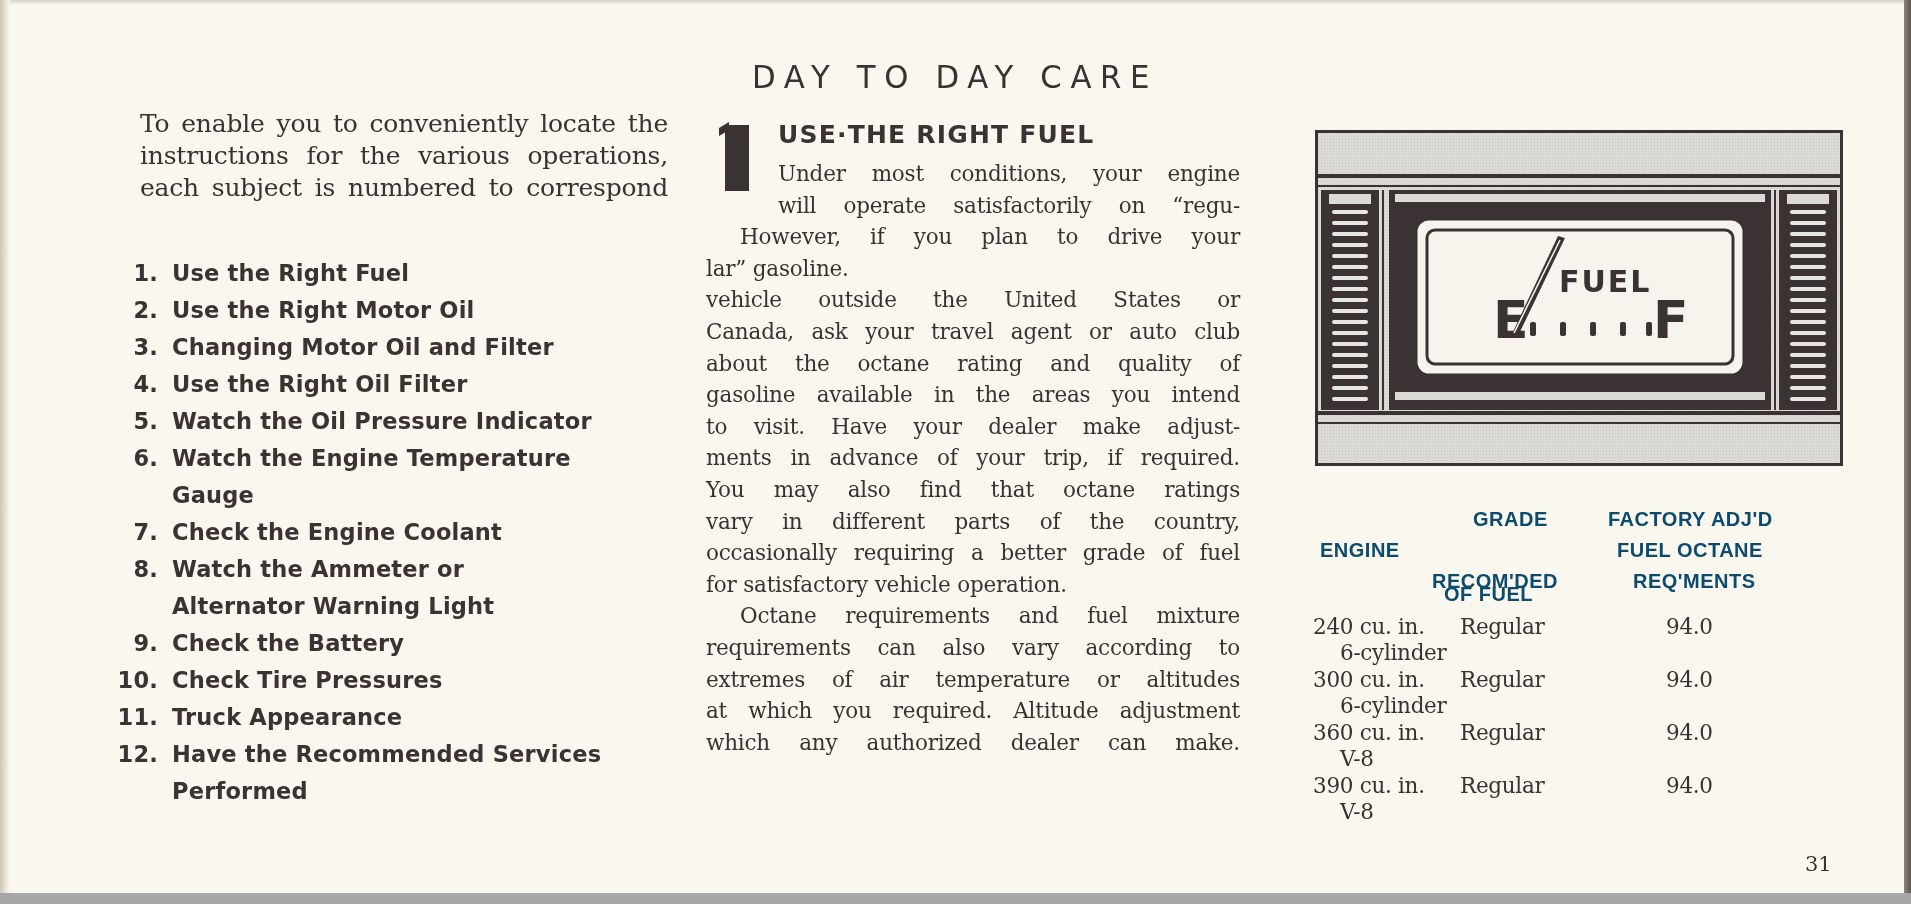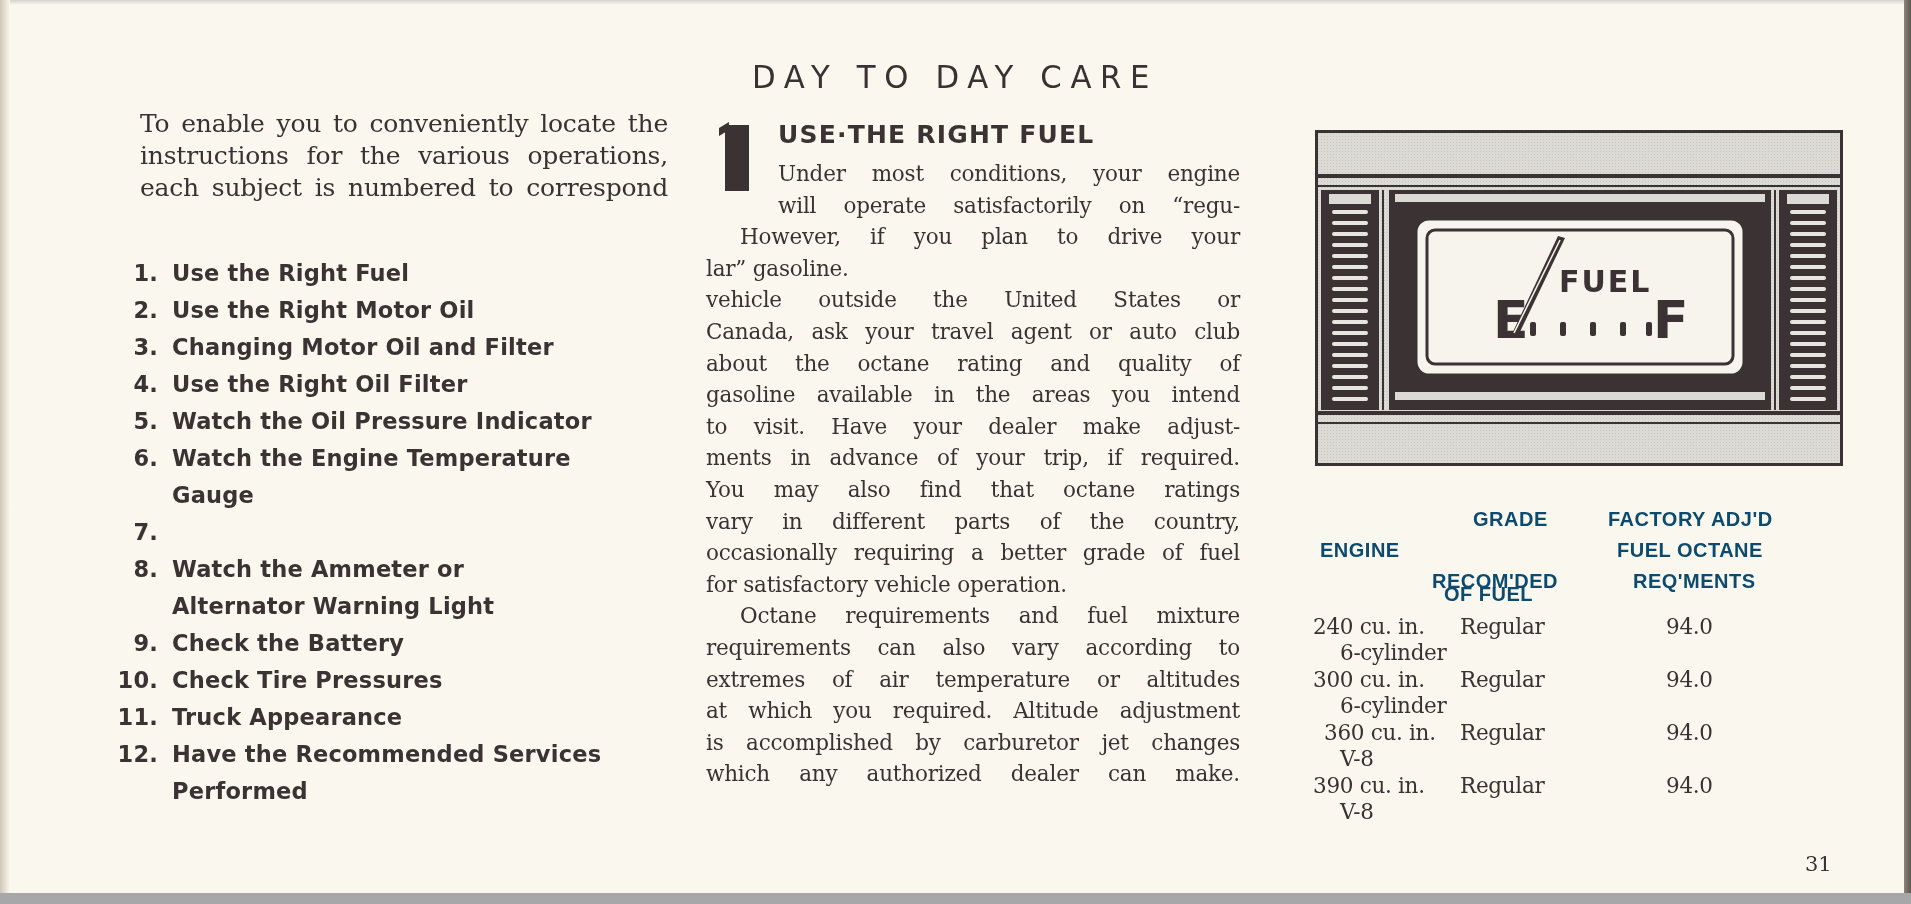--- a/index.html
+++ b/index.html
@@ -139,20 +139,23 @@
   </div>
   <div class="toc-item">
     <span class="toc-num">6.</span>
     <span class="toc-text">
       <span class="ln">Watch the Engine Temperature</span>
       <span class="ln">Gauge</span>
     </span>
   </div>
   <div class="toc-item">
     <span class="toc-num">7.</span>
+    <span class="toc-text">
+        <span class="ln">Check the Engine Coolant</span>
+      </span>
   </div>
   <div class="toc-item">
     <span class="toc-num">8.</span>
     <span class="toc-text">
       <span class="ln">Watch the Ammeter or</span>
       <span class="ln">Alternator Warning Light</span>
     </span>
   </div>
   <div class="toc-item">
     <span class="toc-num">9.</span>
@@ -196,21 +199,20 @@
     <span class="ln">to visit. Have your dealer make adjust-</span>
     <span class="ln">ments in advance of your trip, if required.</span>
     <span class="ln">You may also find that octane ratings</span>
     <span class="ln">vary in different parts of the country,</span>
     <span class="ln">occasionally requiring a better grade of fuel</span>
     <span class="ln last">for satisfactory vehicle operation.</span>
     <span class="ln indp">Octane requirements and fuel mixture</span>
     <span class="ln">requirements can also vary according to</span>
     <span class="ln">extremes of air temperature or altitudes</span>
     <span class="ln">at which you required. Altitude adjustment</span>
-    <span class="ln">is accomplished by carburetor jet changes</span>
     <span class="ln">which any authorized dealer can make.</span>
   </div>
 
 <div class="abs gauge">
   <svg width="528" height="336" viewBox="0 0 528 336">
     <defs>
       <pattern id="dots" width="3" height="3" patternUnits="userSpaceOnUse">
         <rect width="3" height="3" fill="#dcdad5"></rect>
         <rect width="1" height="1" fill="#c9c6c0"></rect>
       </pattern>
@@ -287,21 +289,21 @@
   <div class="td" style="left:3px; top:109px;">240 cu. in.</div>
   <div class="td" style="left:150px; top:109px;">Regular</div>
   <div class="td" style="left:356px; top:109px;">94.0</div>
   <div class="td" style="left:30px; top:135px;">6-cylinder</div>
 
   <div class="td" style="left:3px; top:162px;">300 cu. in.</div>
   <div class="td" style="left:150px; top:162px;">Regular</div>
   <div class="td" style="left:356px; top:162px;">94.0</div>
   <div class="td" style="left:30px; top:188px;">6-cylinder</div>
 
-  <div class="td" style="left:14px; top:215px;">360 cu. in.</div>
+  <div class="td" style="left:3px; top:215px;">360 cu. in.</div>
   <div class="td" style="left:150px; top:215px;">Regular</div>
   <div class="td" style="left:356px; top:215px;">94.0</div>
   <div class="td" style="left:30px; top:241px;">V-8</div>
 
   <div class="td" style="left:3px; top:268px;">390 cu. in.</div>
   <div class="td" style="left:150px; top:268px;">Regular</div>
   <div class="td" style="left:356px; top:268px;">94.0</div>
   <div class="td" style="left:30px; top:294px;">V-8</div>
 </div>
 

